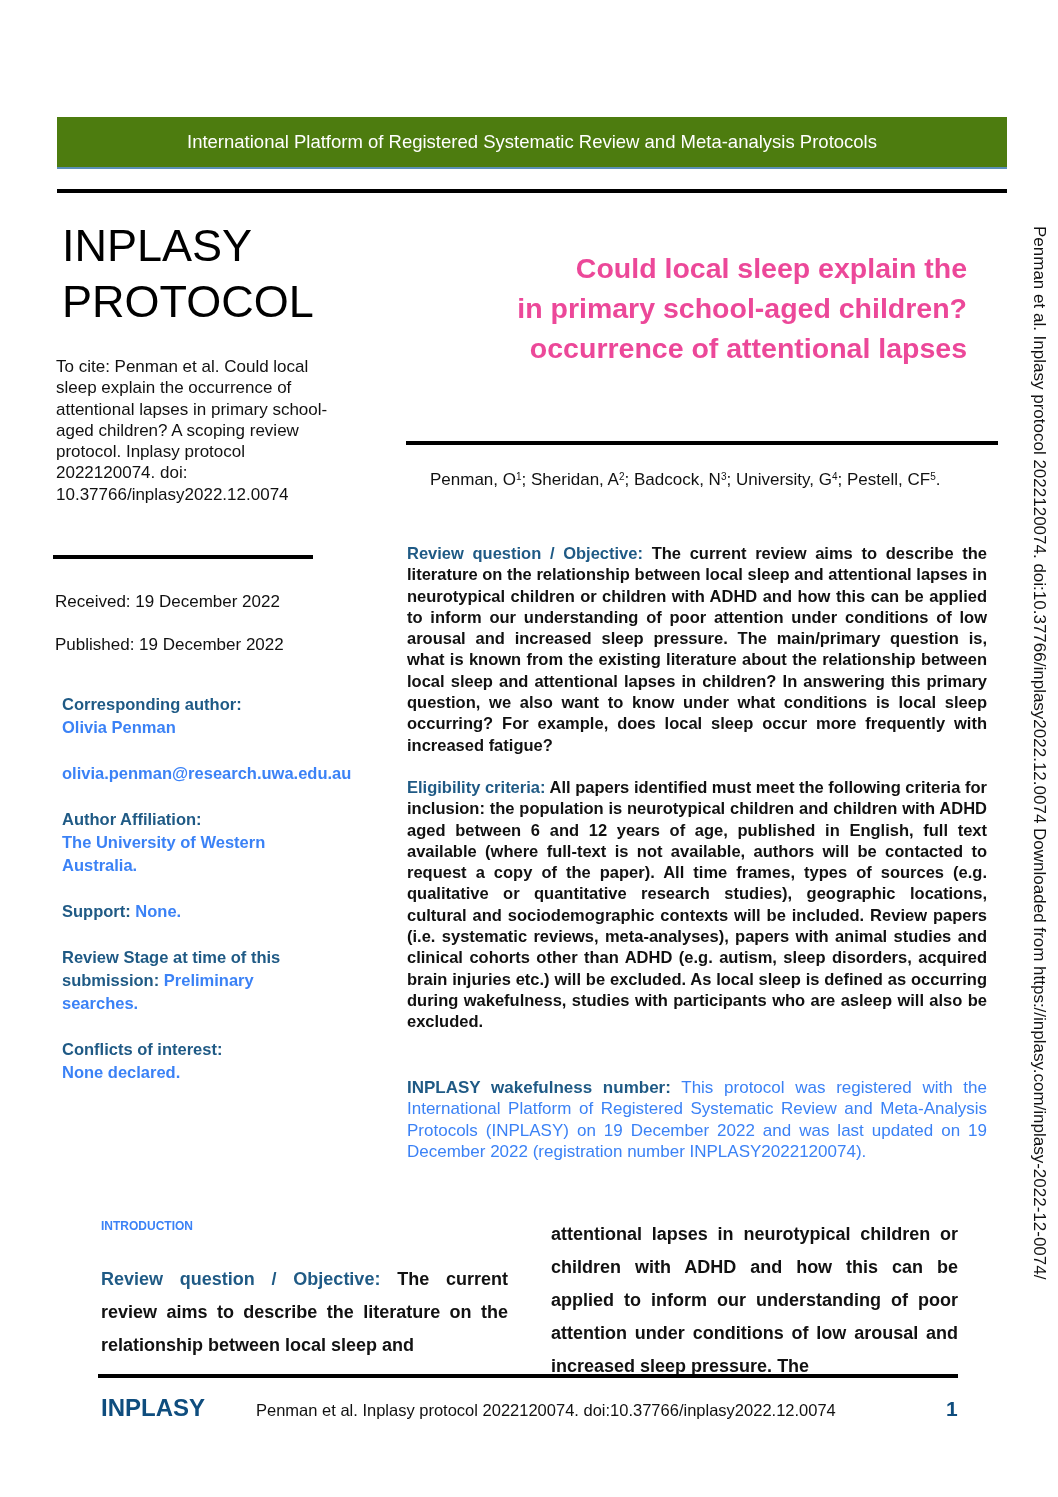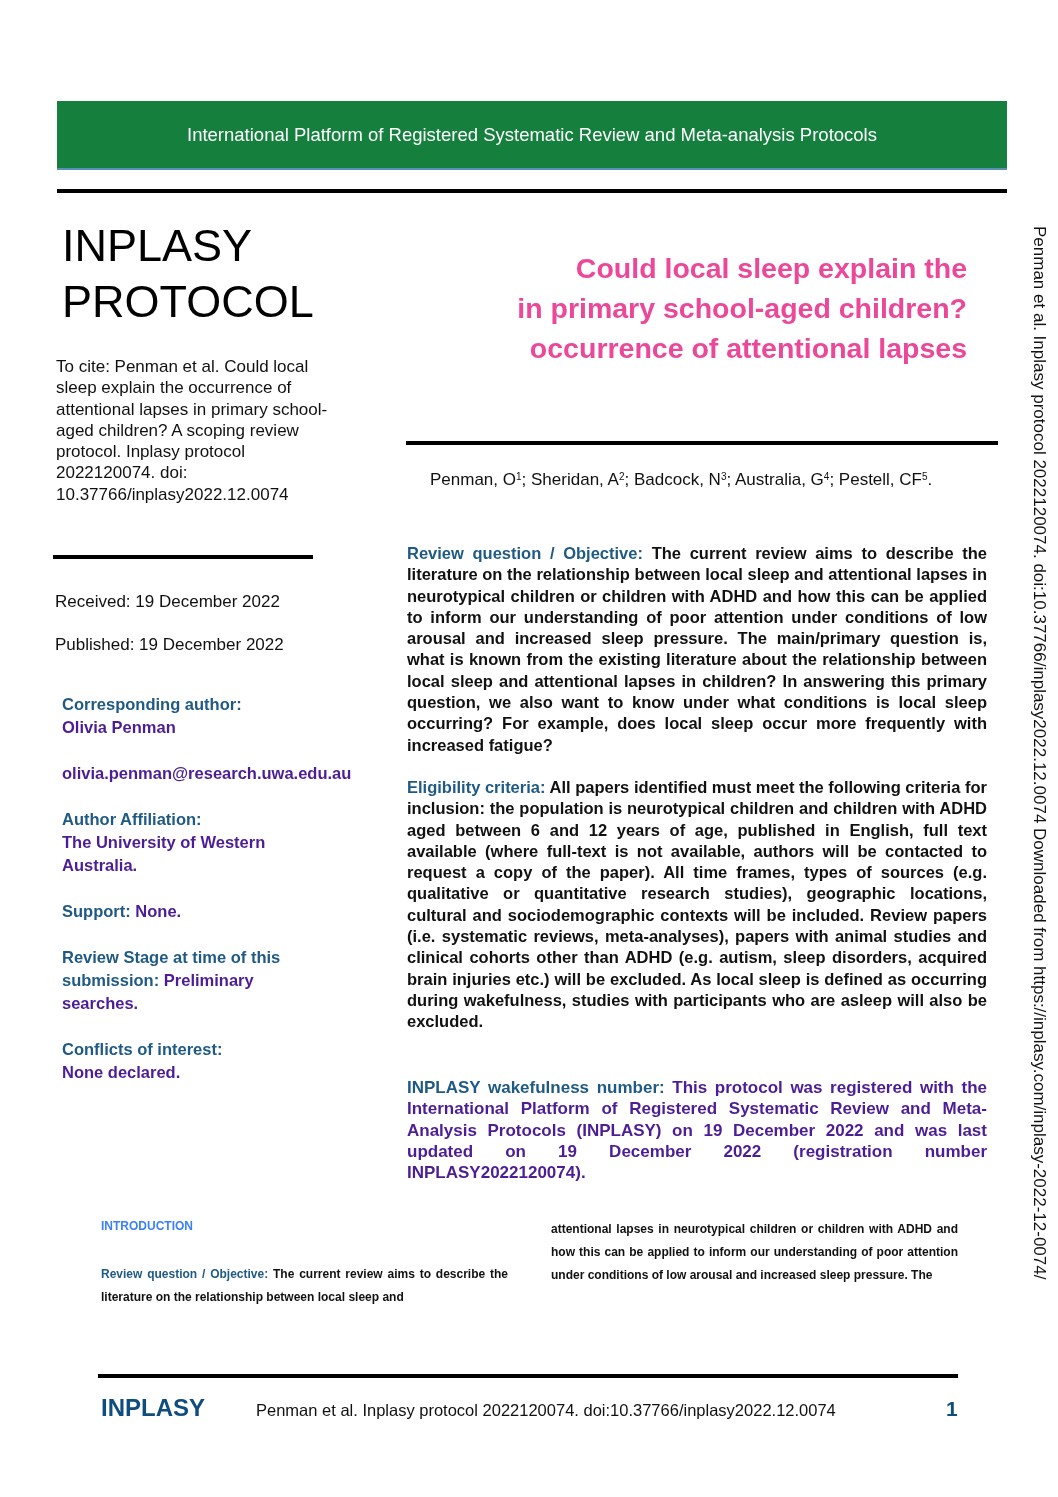--- a/index.html
+++ b/index.html
@@ -1,41 +1,41 @@
 <!DOCTYPE html>
 <html><head>
 <meta charset="utf-8">
 <style>
   html, body { margin: 0; padding: 0; background: #ffffff; }
   body { width: 1058px; height: 1497px; position: relative; overflow: hidden;
          font-family: "Liberation Sans", sans-serif; color: #111; }
-  .banner { position: absolute; left: 57px; top: 101px; width: 950px; height: 69px;
-            background: #15803d; border-bottom: 2px solid #5a8fb8; box-sizing: border-box;
+  .banner { position: absolute; left: 57px; top: 117px; width: 950px; height: 52px;
+            background: #4d7c0f; border-bottom: 2px solid #5a8fb8; box-sizing: border-box;
             color: #fff; font-size: 18.5px; display: flex; align-items: center; justify-content: center; }
   .rule-top { position: absolute; left: 57px; top: 189px; width: 950px; height: 4px; background: #000; }
   .big-title { position: absolute; left: 62px; top: 218px; font-size: 45px; line-height: 56px; color: #000; }
   .cite { position: absolute; left: 56px; top: 356px; width: 280px; font-size: 17px; line-height: 21.3px; }
   .rule-left { position: absolute; left: 53px; top: 555px; width: 260px; height: 4px; background: #000; }
   .date { position: absolute; left: 55px; font-size: 17px; }
   .side { position: absolute; left: 62px; width: 320px; font-size: 16.5px; line-height: 23px; font-weight: bold; }
   .lbl { color: #1f5a85; font-weight: bold; }
-  .val { color: #4c1d95; font-weight: bold; }
+  .val { color: #3b82f6; font-weight: bold; }
   .main-title { position: absolute; left: 407px; top: 248px; width: 560px; font-size: 28.5px; line-height: 40px;
                 font-weight: bold; color: #ec4899; text-align: right; }
   .rule-mid { position: absolute; left: 406px; top: 441px; width: 592px; height: 4px; background: #000; }
   .authors { position: absolute; left: 430px; top: 466px; width: 555px; font-size: 17px; line-height: 22px;
              text-align: justify; text-align-last: left; }
   .authors sup { font-size: 10px; vertical-align: 5px; }
   .body-col { position: absolute; left: 407px; width: 580px; font-size: 16.5px; line-height: 21.3px;
               text-align: justify; font-weight: bold; }
   .reg { position: absolute; left: 407px; top: 1077px; width: 580px; font-size: 17px; line-height: 21.3px;
          text-align: justify; }
-  .reg .val { font-weight: bold; }
+  .reg .val { font-weight: normal; }
   .intro-h { position: absolute; left: 101px; top: 1219px; font-size: 12px; font-weight: bold; color: #3b82f6; }
-  .col2 { position: absolute; width: 407px; font-size: 12px; line-height: 23px; text-align: justify;
+  .col2 { position: absolute; width: 407px; font-size: 18px; line-height: 33px; text-align: justify;
           font-weight: bold; }
   .rule-bottom { position: absolute; left: 98px; top: 1374px; width: 860px; height: 4px; background: #000; }
   .footer-brand { position: absolute; left: 101px; top: 1394px; font-size: 24px; font-weight: bold; color: #0f4d7e; }
   .footer-cite { position: absolute; left: 256px; top: 1401px; font-size: 16.5px; }
   .page-num { position: absolute; left: 946px; top: 1397px; font-size: 21px; font-weight: bold; color: #0f4d7e; }
   .vertical { position: absolute; left: 1049px; top: 226px; transform-origin: 0 0; transform: rotate(90deg);
               font-size: 17px; white-space: nowrap; color: #111; }
 </style>
 </head>
 <body>
@@ -84,21 +84,21 @@
   <div>Could local sleep explain the</div>
   <div>in primary school-aged children?</div>
   <div>occurrence of attentional lapses</div>
 </div>
 <div class="rule-mid"></div>
 
 <div class="authors">
   <span><span>Penman, O</span><sup>1</sup>;</span>
   <span><span>Sheridan, A</span><sup>2</sup>;</span>
   <span><span>Badcock, N</span><sup>3</sup>;</span>
-  <span><span>Australia, G</span><sup>4</sup>;</span>
+  <span><span>University, G</span><sup>4</sup>;</span>
   <span><span>Pestell, CF</span><sup>5</sup>.</span>
 </div>
 
 <div class="body-col" style="top:543px">
   <span class="lbl">Review question / Objective:</span>
   <span>The current review aims to describe the literature on the relationship between local sleep and attentional lapses in neurotypical children or children with ADHD and how this can be applied to inform our understanding of poor attention under conditions of low arousal and increased sleep pressure. The main/primary question is, what is known from the existing literature about the relationship between local sleep and attentional lapses in children? In answering this primary question, we also want to know under what conditions is local sleep occurring? For example, does local sleep occur more frequently with increased fatigue?</span>
 </div>
 <div class="body-col" style="top:777px">
   <span class="lbl">Eligibility criteria:</span>
   <span>All papers identified must meet the following criteria for inclusion: the population is neurotypical children and children with ADHD aged between 6 and 12 years of age, published in English, full text available (where full-text is not available, authors will be contacted to request a copy of the paper). All time frames, types of sources (e.g. qualitative or quantitative research studies), geographic locations, cultural and sociodemographic contexts will be included. Review papers (i.e. systematic reviews, meta-analyses), papers with animal studies and clinical cohorts other than ADHD (e.g. autism, sleep disorders, acquired brain injuries etc.) will be excluded. As local sleep is defined as occurring during wakefulness, studies with participants who are asleep will also be excluded.</span>

